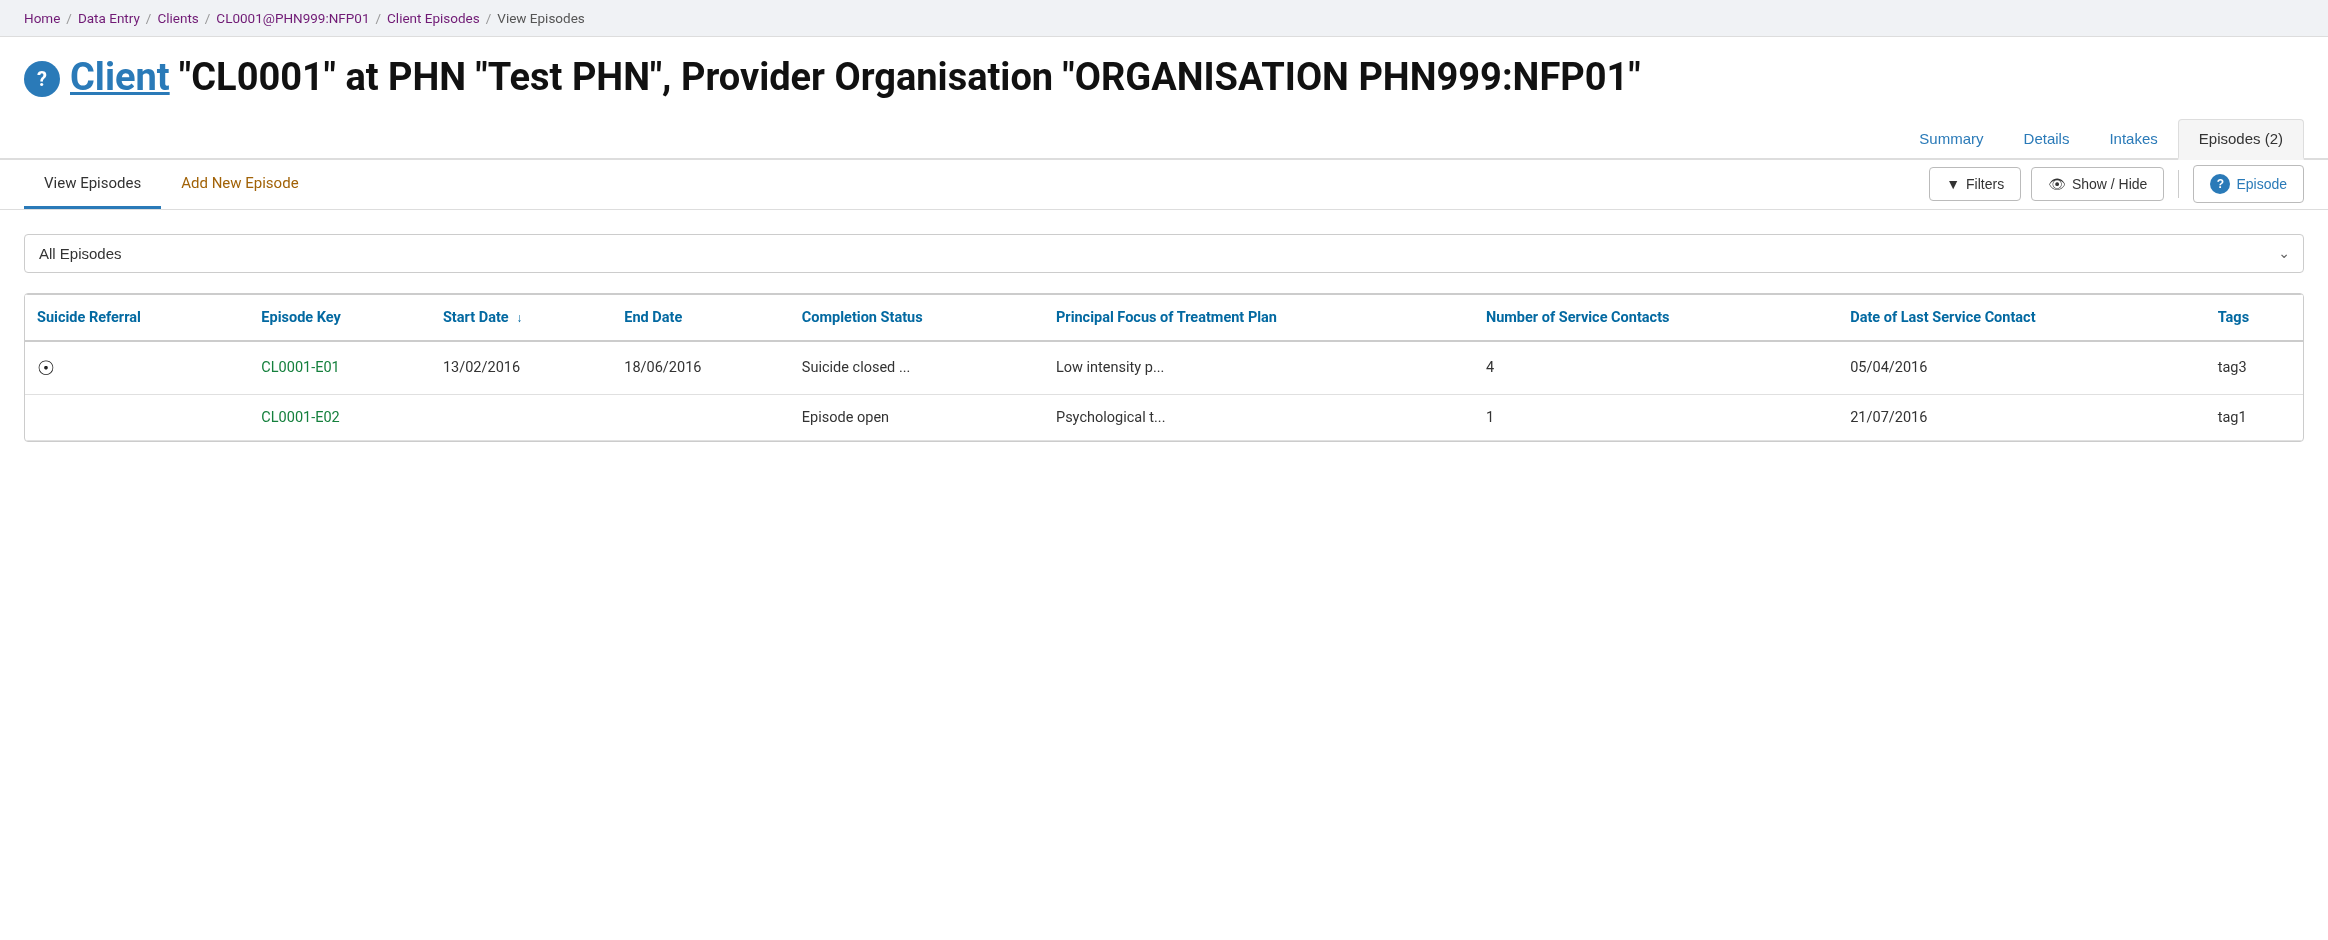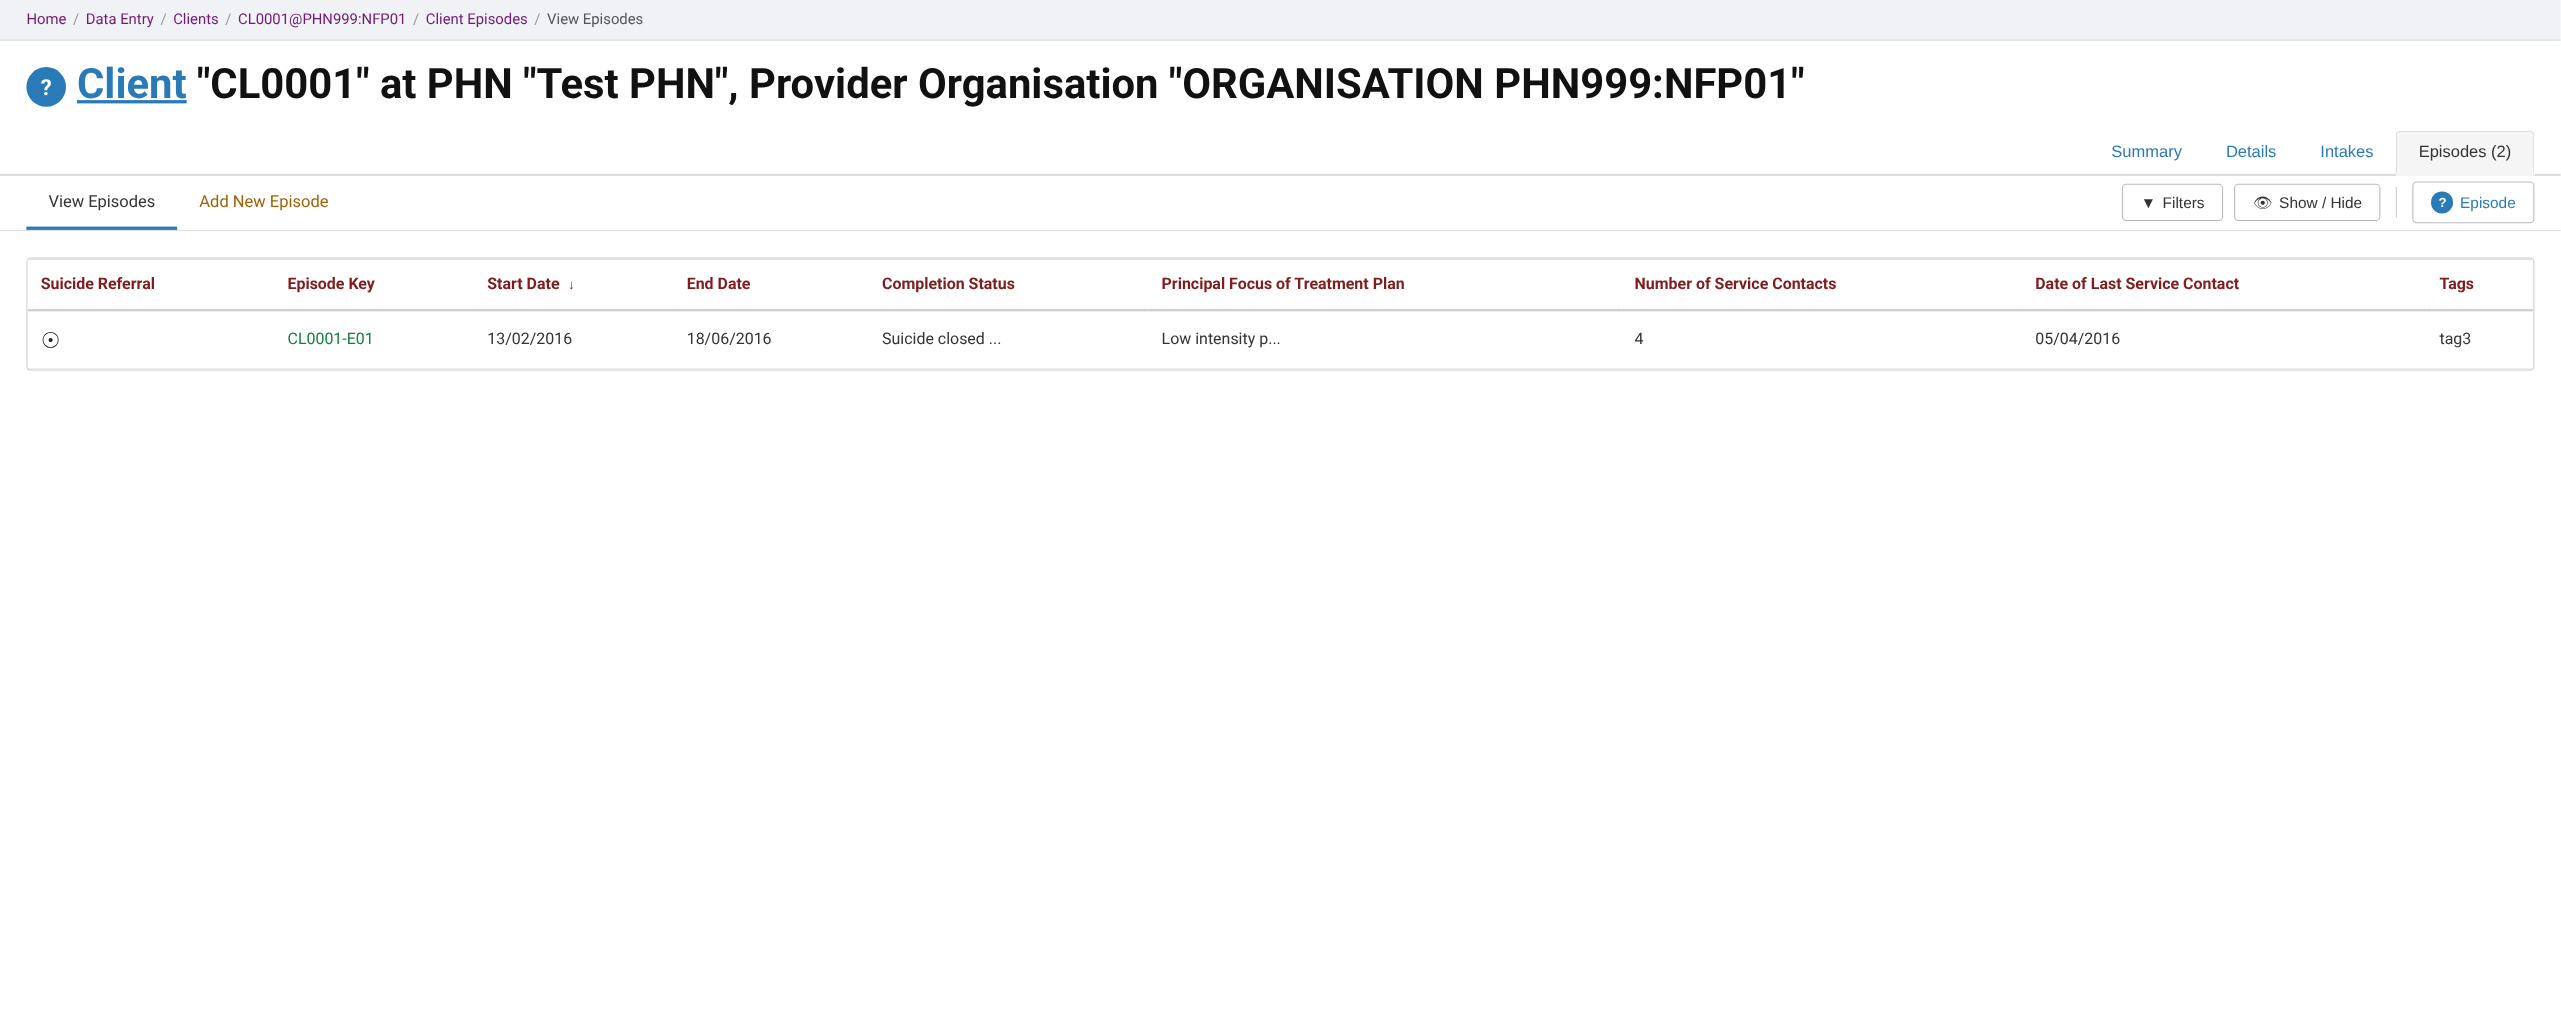--- a/index.html
+++ b/index.html
@@ -203,21 +203,21 @@
       font-size: 14.5px;
     }
     .episodes-table thead tr {
       border-top: 1px solid #ccc;
       border-bottom: 2px solid #ccc;
     }
     .episodes-table th {
       padding: 14px 12px;
       text-align: left;
       font-weight: 700;
-      color: #7f1d1d;
+      color: #0369a1;
       vertical-align: bottom;
       background: #fff;
     }
     .episodes-table th .sort-arrow {
       font-size: 12px;
       margin-left: 4px;
     }
     .episodes-table td {
       padding: 14px 12px;
       border-bottom: 1px solid #e0e0e0;
@@ -288,20 +288,28 @@
     <div class="divider-v"></div>
     <button class="btn-help">
       <span class="help-badge">?</span>
       <span>Episode</span>
     </button>
   </div>
 </div>
 
 <div class="content">
 
+  <div class="filter-select-wrap">
+    <select class="filter-select">
+      <option>All Episodes</option>
+      <option>Open Episodes</option>
+      <option>Closed Episodes</option>
+    </select>
+    <span class="select-arrow">⌄</span>
+  </div>
 
   <div class="table-container">
     <table class="episodes-table">
       <thead>
         <tr>
           <th>Suicide Referral</th>
           <th>Episode Key</th>
           <th>
             <span>Start Date</span>
             <span class="sort-arrow">↓</span>
@@ -323,17 +331,30 @@
             <a href="#">CL0001-E01</a>
           </td>
           <td>13/02/2016</td>
           <td>18/06/2016</td>
           <td>Suicide closed ...</td>
           <td>Low intensity p...</td>
           <td>4</td>
           <td>05/04/2016</td>
           <td>tag3</td>
         </tr>
+        <tr class="table-row">
+          <td></td>
+          <td>
+            <a href="#">CL0001-E02</a>
+          </td>
+          <td></td>
+          <td></td>
+          <td>Episode open</td>
+          <td>Psychological t...</td>
+          <td>1</td>
+          <td>21/07/2016</td>
+          <td>tag1</td>
+        </tr>
       </tbody>
     </table>
   </div>
 
 </div>
 
 </body></html>

